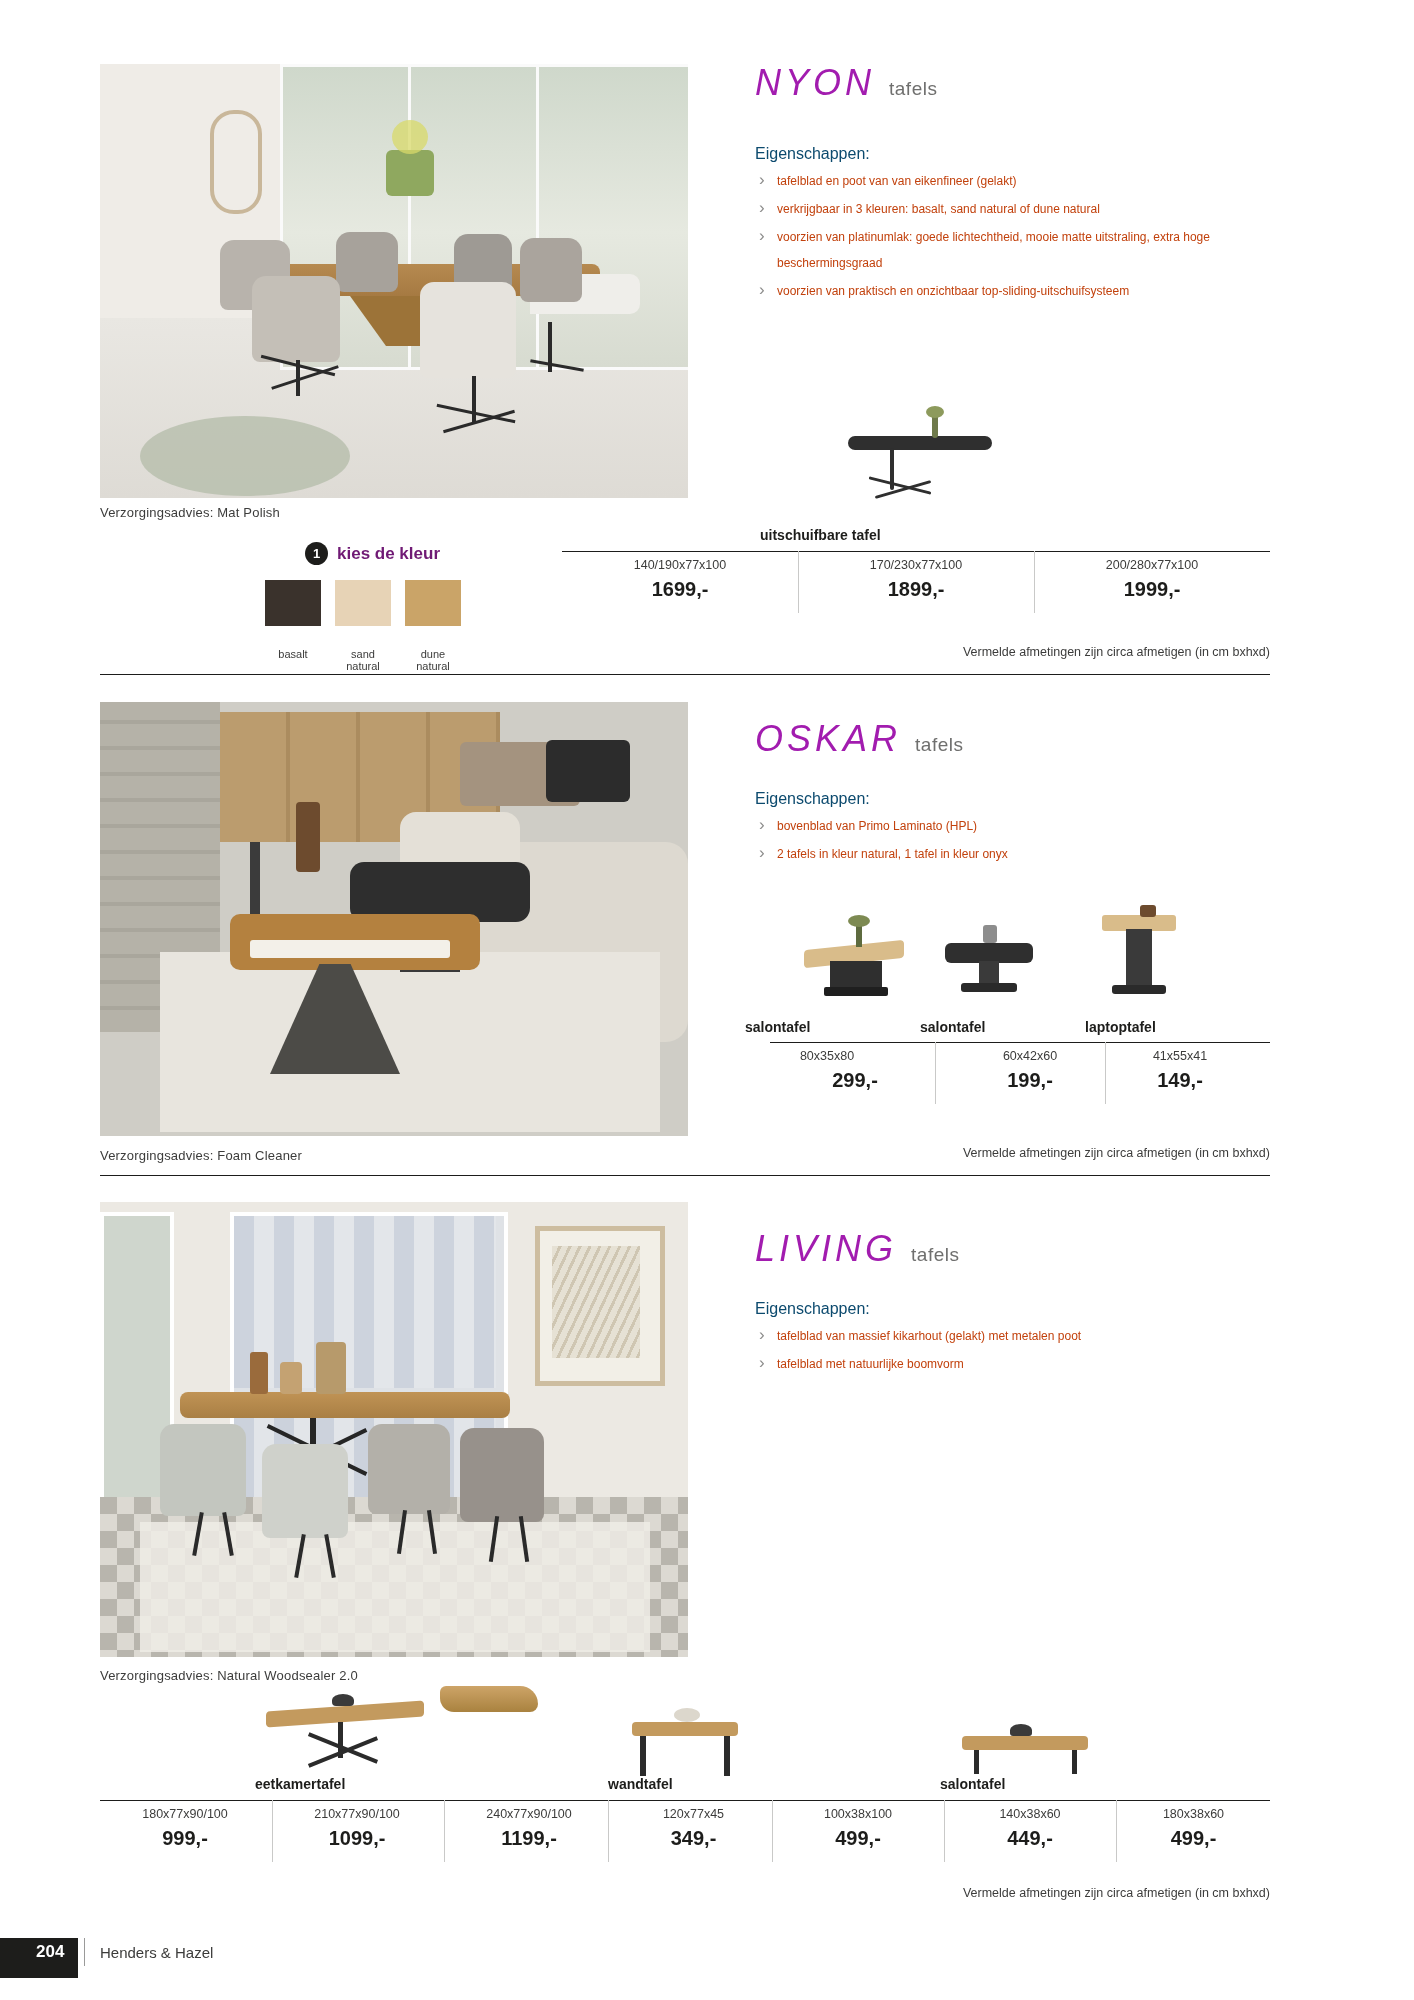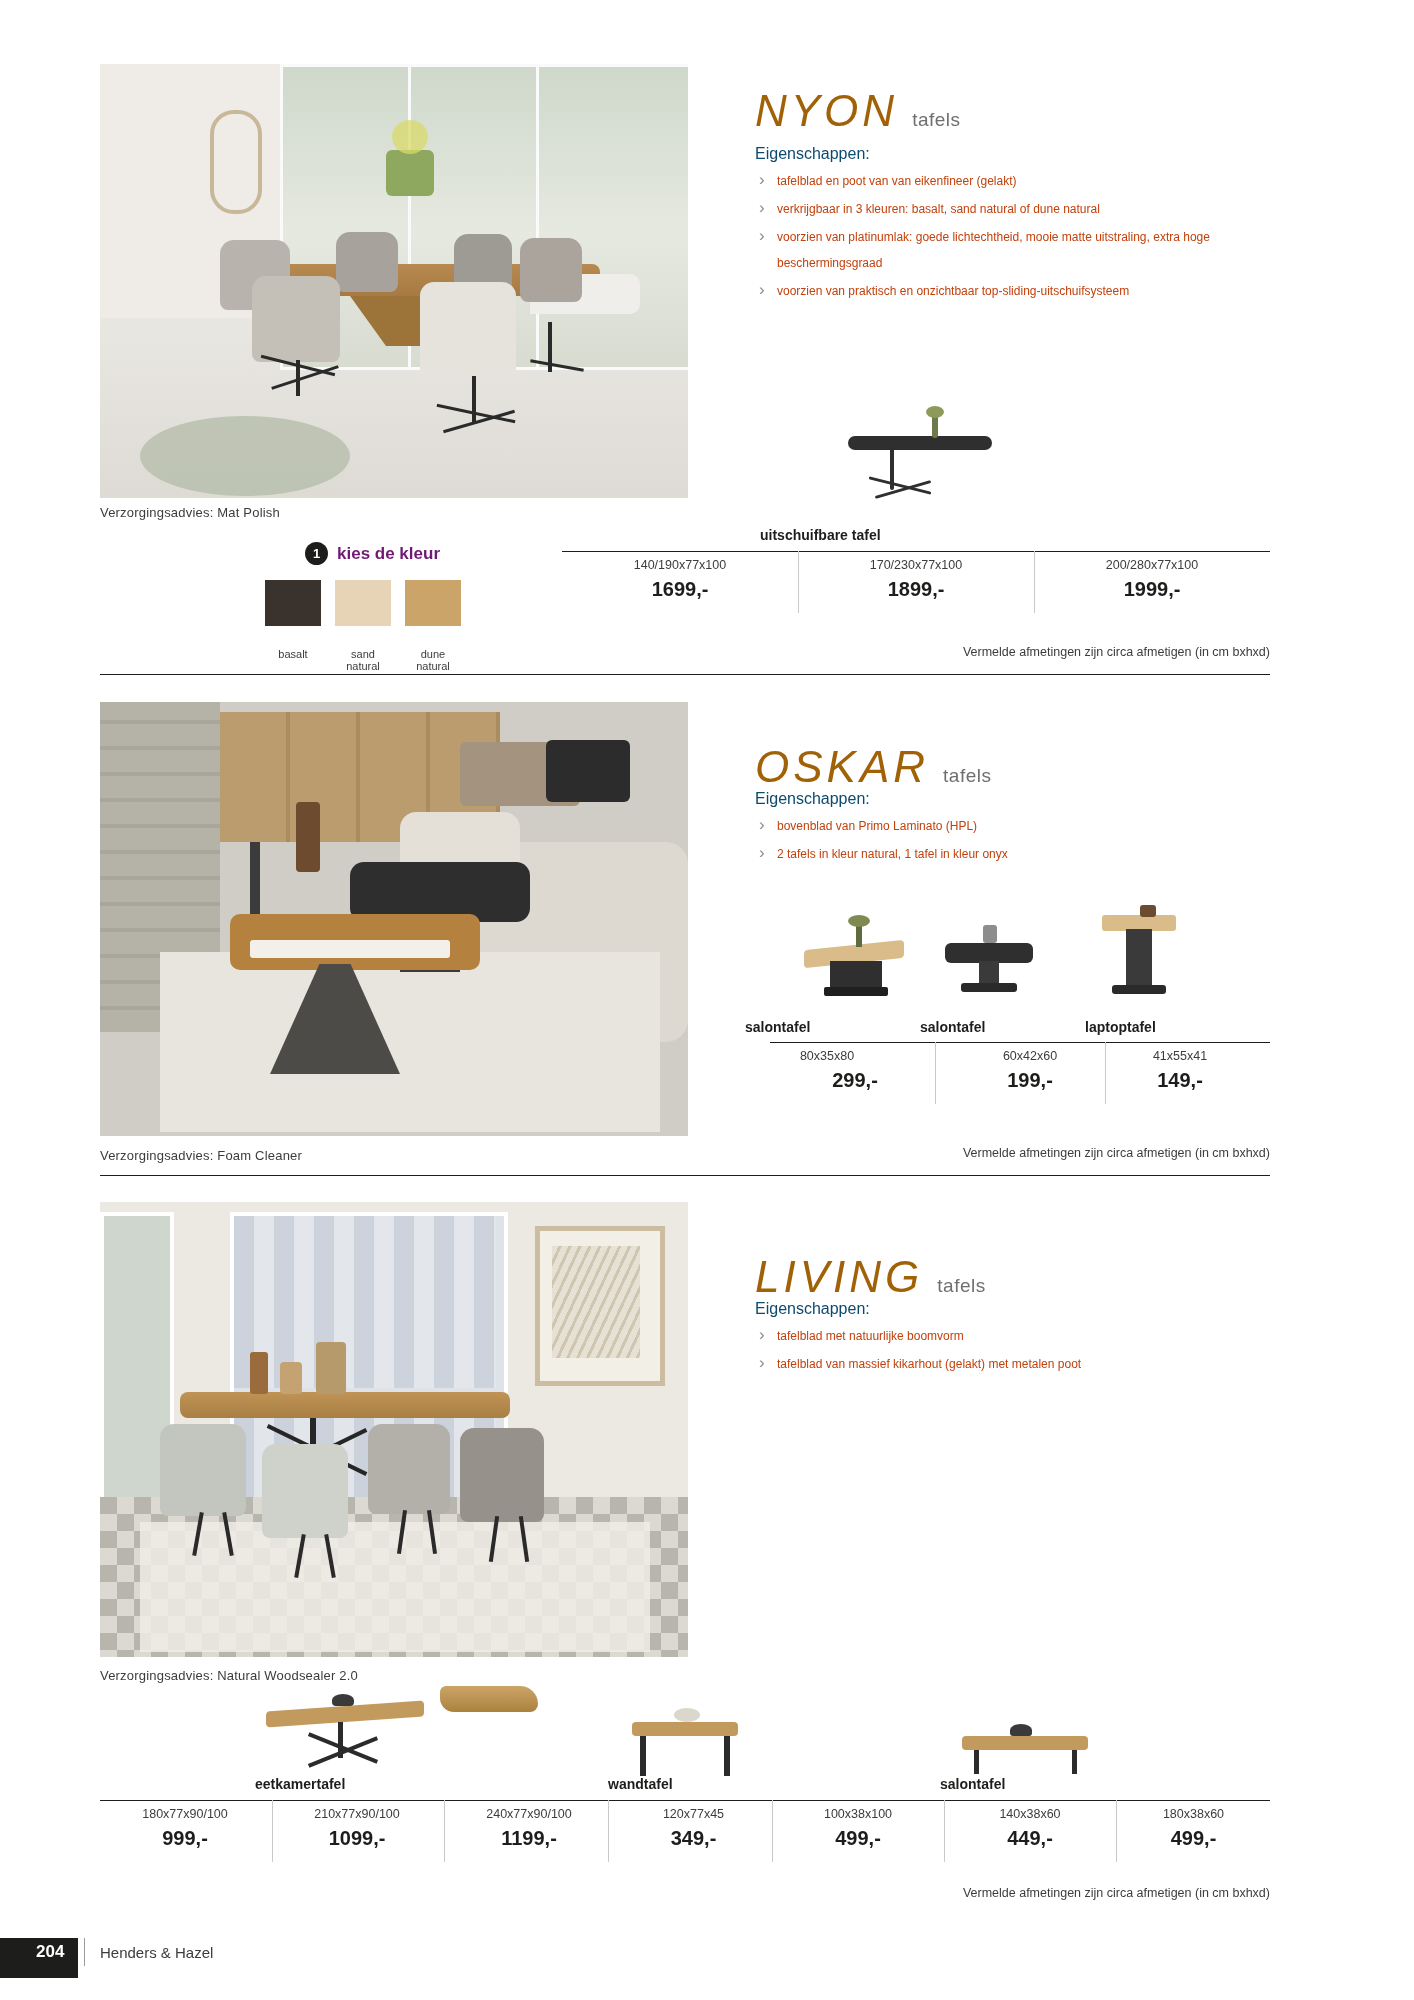--- a/index.html
+++ b/index.html
@@ -20,23 +20,22 @@
     background:#d9d9d9;
     overflow:hidden;
   }
   .care-note{
     position:absolute;
     font-size:13px;color:#3c3c3b;letter-spacing:.2px;
   }
 
   .title-row{position:absolute;display:flex;align-items:baseline;gap:14px;}
   .title-main{
-    font-size:44px;letter-spacing:4px;font-style:italic;font-weight:400;color:#a16207;
+    font-size:36px;letter-spacing:4px;font-style:italic;font-weight:400;color:#a21caf;
     font-family:"Liberation Sans", sans-serif;
-    margin-top:24px;
   }
   .title-sub{font-size:19px;color:#6f6f6e;letter-spacing:.5px;}
 
   .feat-label{position:absolute;font-size:16px;color:#0c4a6e;}
   .feat-list{position:absolute;margin:0;padding:0;list-style:none;}
   .feat-list li{
     font-size:12px;line-height:26px;color:#c2410c;
     padding-left:22px;position:relative;margin-bottom:2px;
   }
   .feat-list li:before{
@@ -312,22 +311,22 @@
 
     <div class="care-note" style="left:100px;top:1668px;">Verzorgingsadvies: Natural Woodsealer 2.0</div>
 
     <div class="title-row" style="left:755px;top:1228px;">
       <span class="title-main">LIVING</span>
       <span class="title-sub">tafels</span>
     </div>
 
     <div class="feat-label" style="left:755px;top:1300px;">Eigenschappen:</div>
     <ul class="feat-list" style="left:755px;top:1323px;width:520px;">
+      <li>tafelblad van massief kikarhout (gelakt) met metalen poot</li>
       <li>tafelblad met natuurlijke boomvorm</li>
-      <li>tafelblad van massief kikarhout (gelakt) met metalen poot</li>
     </ul>
 
     <div class="thumb" style="left:262px;top:1688px;width:165px;height:90px;">
       <div style="position:absolute;left:4px;top:18px;width:158px;height:16px;background:#c39a5e;transform:skewY(-4deg);border-radius:4px;"></div>
       <div style="position:absolute;left:76px;top:34px;width:5px;height:36px;background:#2b2b2b;"></div>
       <div style="position:absolute;left:44px;top:58px;width:74px;height:4px;background:#2b2b2b;transform:rotate(22deg);"></div>
       <div style="position:absolute;left:44px;top:62px;width:74px;height:4px;background:#2b2b2b;transform:rotate(-22deg);"></div>
       <div style="position:absolute;left:70px;top:6px;width:22px;height:12px;background:#3a3a3a;border-radius:50% 50% 4px 4px;"></div>
     </div>
     <div class="thumb" style="left:440px;top:1676px;width:100px;height:50px;">

